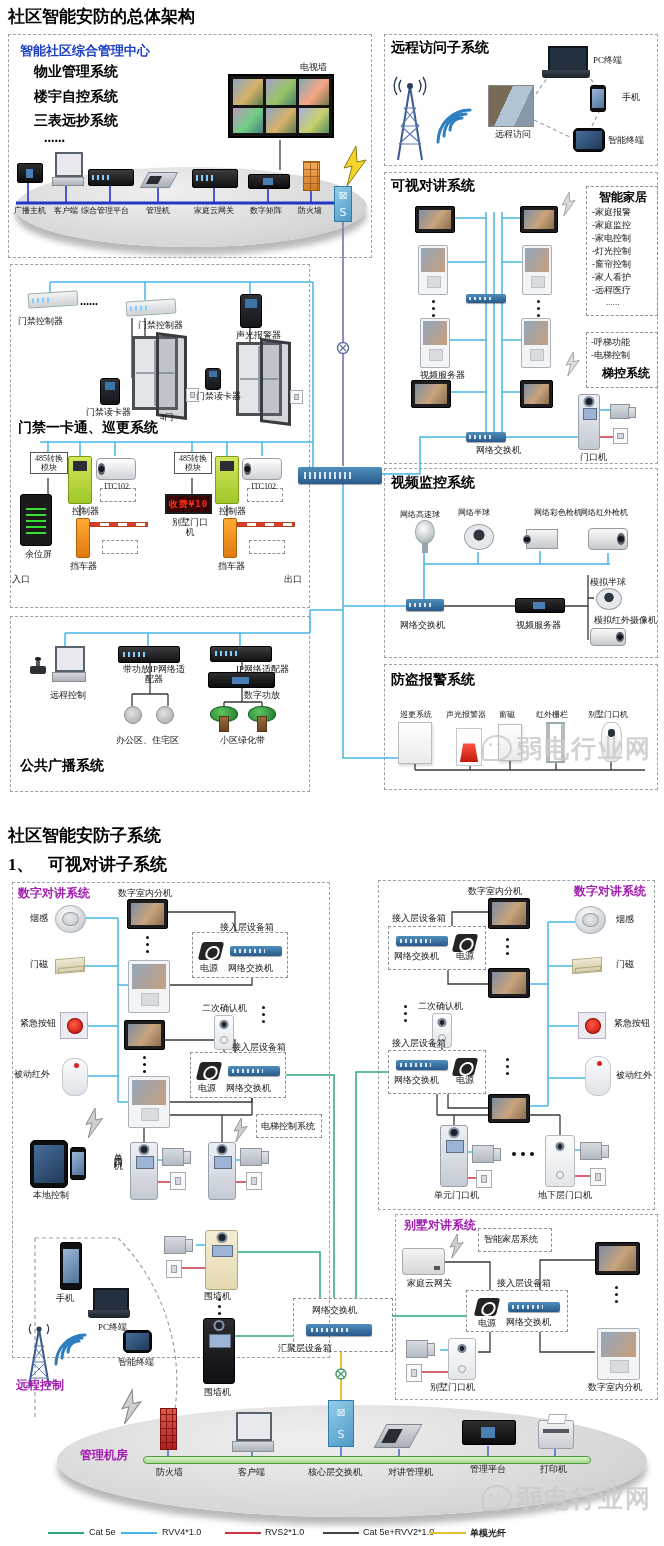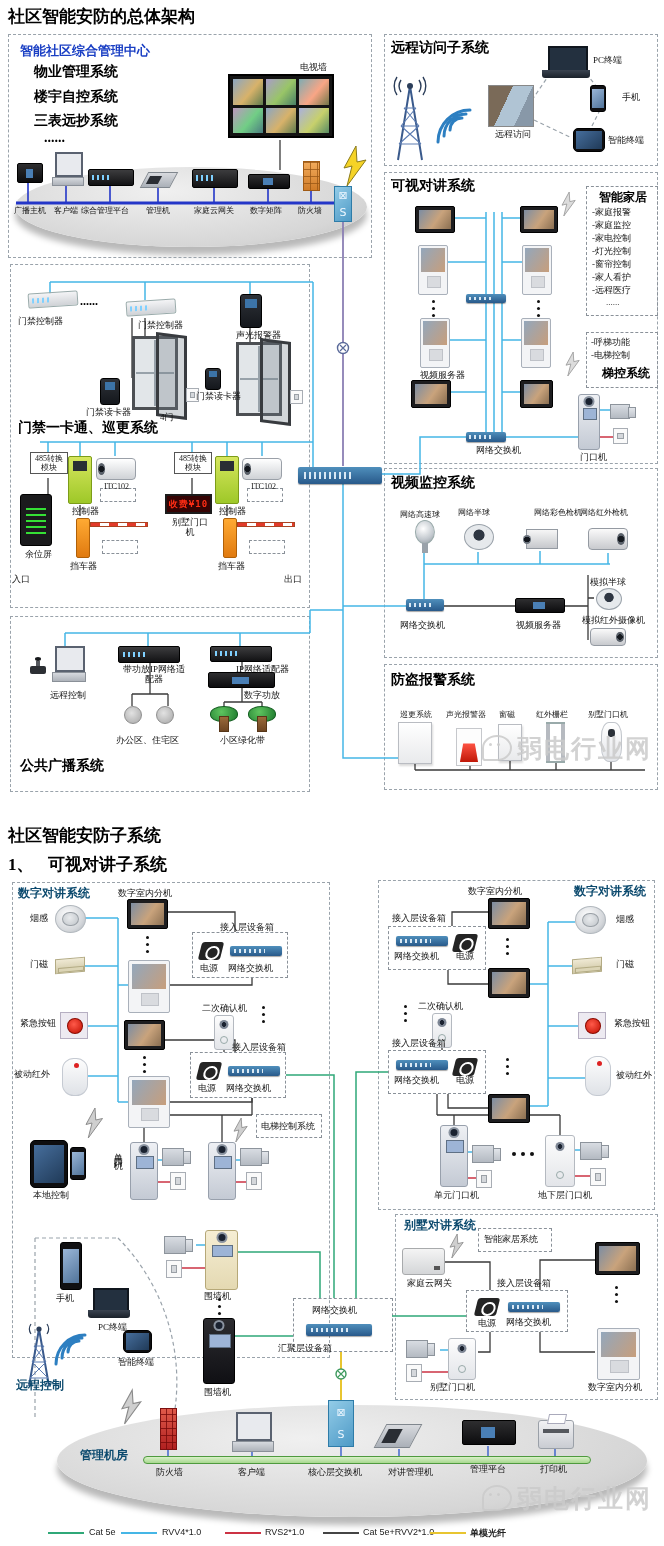--- a/index.html
+++ b/index.html
@@ -5,21 +5,21 @@
 *{margin:0;padding:0;box-sizing:border-box}
 html,body{background:#fff}
 #stage{position:relative;width:664px;height:1546px;background:#fff;font-family:"Liberation Serif","DejaVu Serif",serif;overflow:hidden}
 .abs{position:absolute}
 .lbl{position:absolute;font:9px/1.2 "Liberation Serif",serif;color:#151515;white-space:nowrap;z-index:6}
 .lbl.s8{font-size:8px}
 .lbl.wrap{white-space:normal;line-height:1.15;text-align:center}
 .h1{position:absolute;font:bold 17px/1.2 "Liberation Serif",serif;color:#000;z-index:6}
 .boxT{position:absolute;font:bold 13px/1.2 "Liberation Serif",serif;color:#000;z-index:6;white-space:nowrap}
 .boxT.sm{font-size:12px}
-.red{color:#0c4a6e}
+.red{color:#a21caf}
 .blue{color:#1a3fc4}
 .dash{position:absolute;border:1px dashed #9aa3ab;z-index:1}
 .dash.d2{border-color:#8a9199}
 .dev{position:absolute;z-index:4}
 .vlbl{position:absolute;font:9px/1.25 "Liberation Serif",serif;color:#151515;writing-mode:vertical-rl;letter-spacing:2px;z-index:6}
 
 .vdots{position:absolute;width:3px;height:3px;background:#111;border-radius:50%;box-shadow:0 7px 0 #111,0 14px 0 #111;z-index:5}
 .hdots{position:absolute;width:4px;height:4px;background:#111;border-radius:50%;box-shadow:9px 0 0 #111,18px 0 0 #111;z-index:5}
 
 .ellipse{position:absolute;border-radius:50%;background:radial-gradient(ellipse at 42% 30%,#f0f0f0,#d6d6d6 70%,#bfbfbf);box-shadow:0 8px 6px rgba(0,0,0,.28);z-index:0}
@@ -385,21 +385,21 @@
   <div class="dev ptzdev" style="left:412px;top:520px;width:26px;height:33px"></div>
   <div class="dev domedev" style="left:464px;top:524px;width:30px;height:26px"></div>
   <div class="dev boxcamdev" style="left:526px;top:529px;width:32px;height:20px"></div>
   <div class="dev bulletdev" style="left:588px;top:528px;width:40px;height:22px"></div>
   <div class="dev sw" style="left:406px;top:599px;width:38px;height:12px"></div>
   <div class="lbl" style="left:400px;top:620px">网络交换机</div>
   <div class="dev rack2" style="left:515px;top:598px;width:50px;height:15px"></div>
   <div class="lbl" style="left:516px;top:620px">视频服务器</div>
   <div class="lbl" style="left:590px;top:577px">模拟半球</div>
   <div class="dev domedev" style="left:596px;top:588px;width:26px;height:22px"></div>
-  <div class="lbl" style="left:582px;top:615px">模拟红外摄像机</div>
+  <div class="lbl" style="left:594px;top:615px">模拟红外摄像机</div>
   <div class="dev bulletdev" style="left:590px;top:628px;width:36px;height:18px"></div>
 
   <div class="dash" style="left:384px;top:664px;width:274px;height:126px"></div>
   <div class="boxT" style="left:391px;top:672px;font-size:14px">防盗报警系统</div>
   <div class="lbl s8" style="left:400px;top:710px">巡更系统</div>
   <div class="lbl s8" style="left:446px;top:710px">声光报警器</div>
   <div class="lbl s8" style="left:499px;top:710px">窗磁</div>
   <div class="lbl s8" style="left:536px;top:710px">红外栅栏</div>
   <div class="lbl s8" style="left:588px;top:710px">别墅门口机</div>
   <div class="dev whitebx" style="left:398px;top:722px;width:34px;height:42px"></div>

